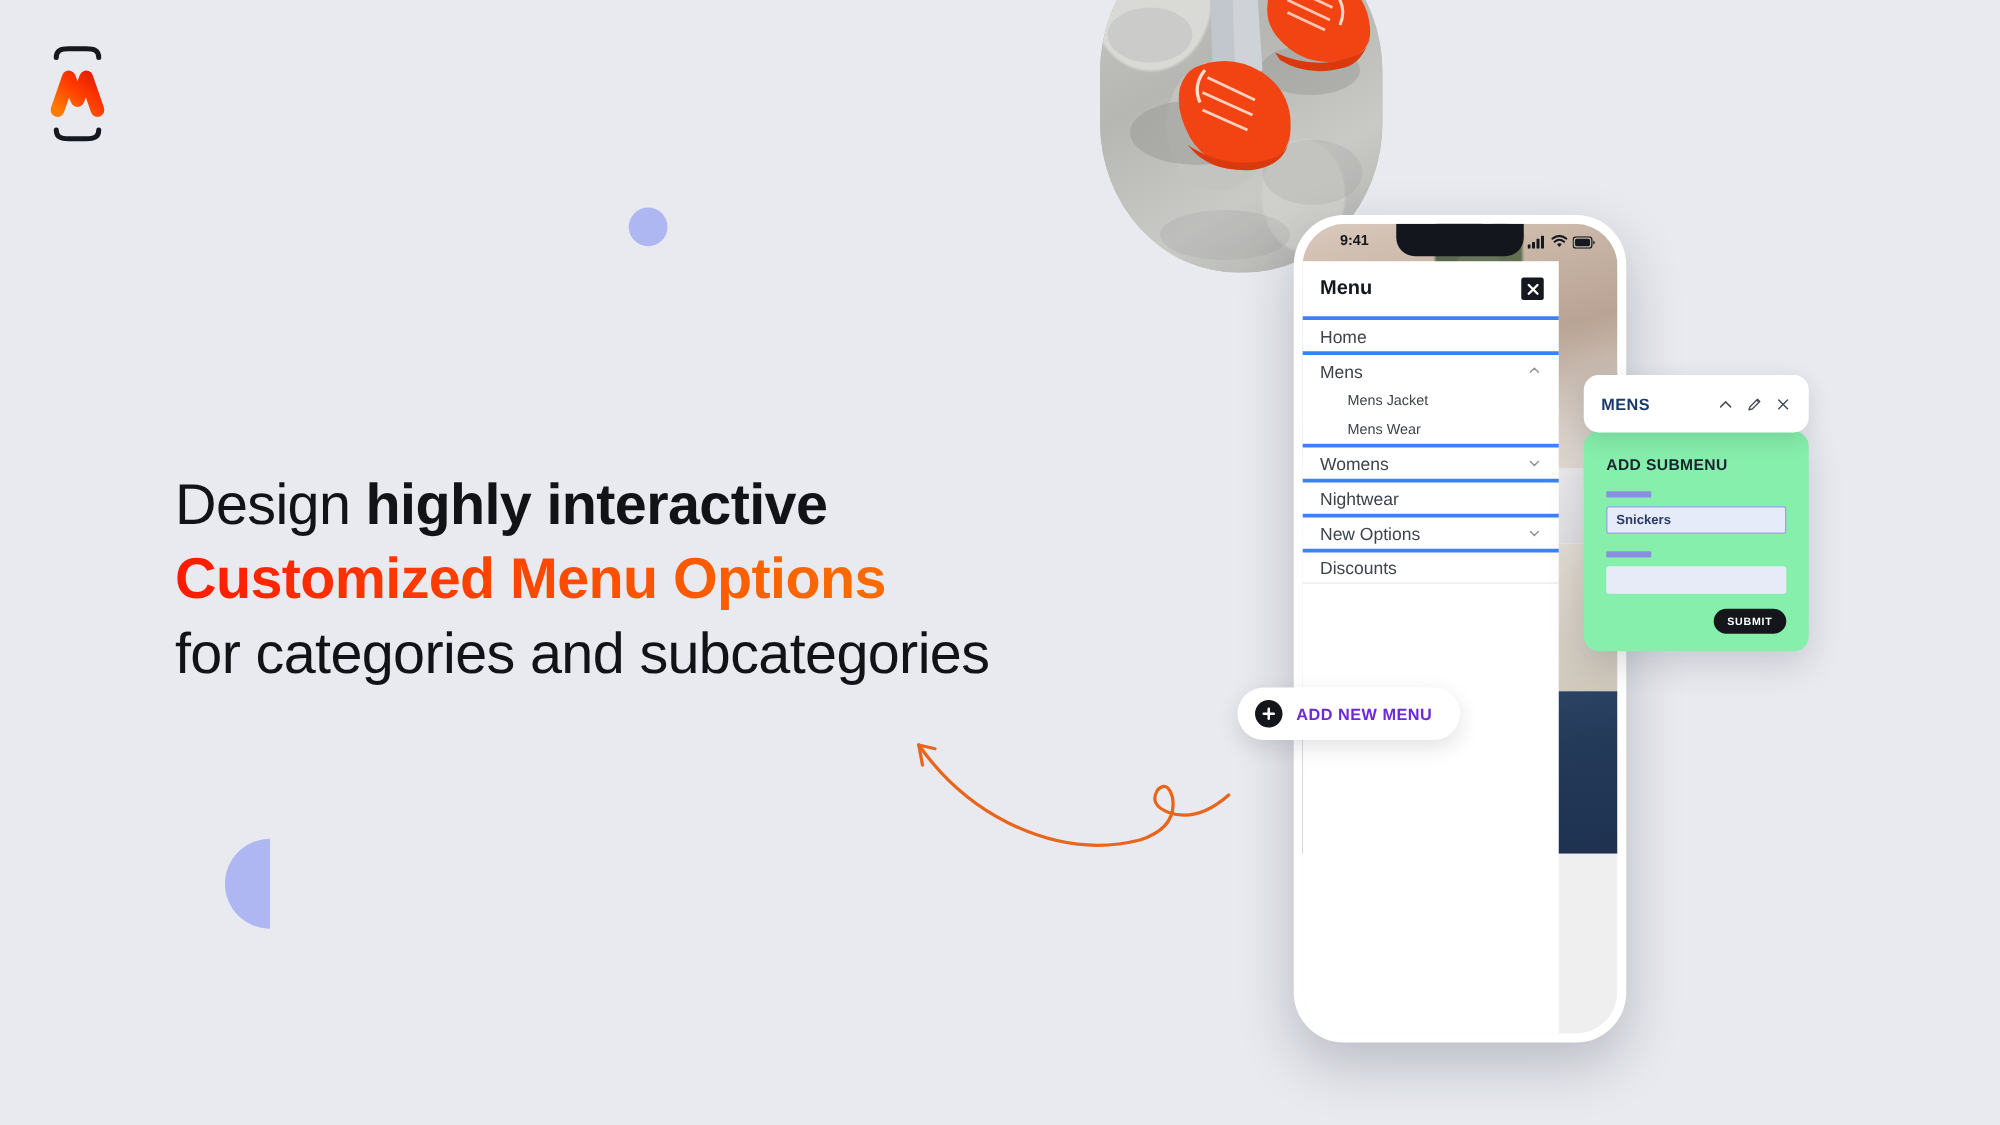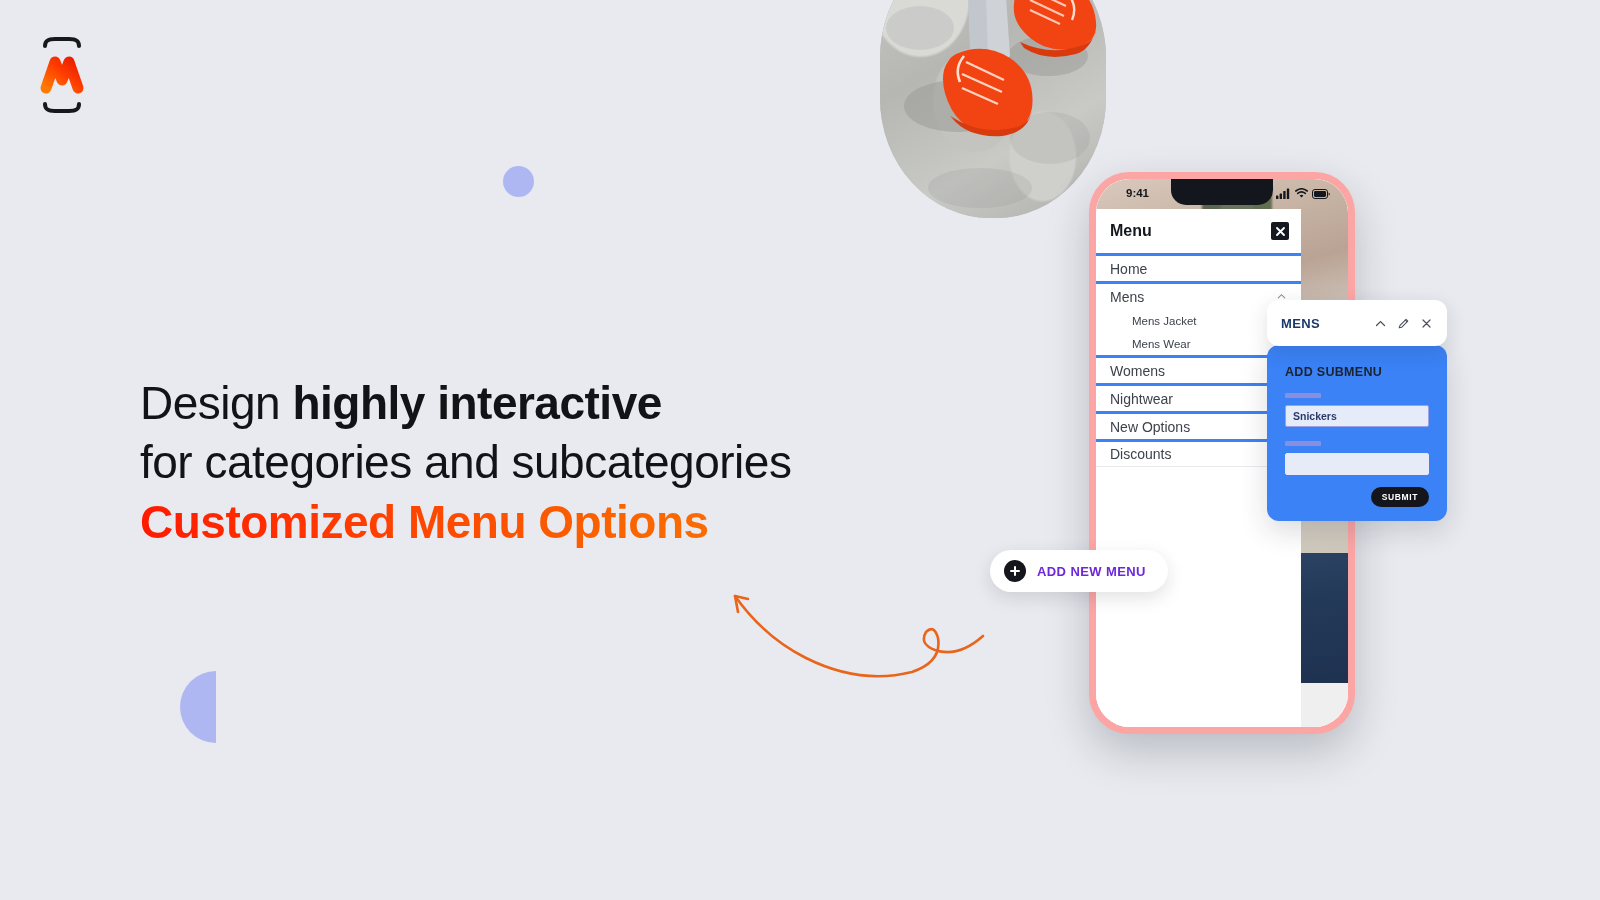--- a/index.html
+++ b/index.html
@@ -61,23 +61,23 @@
     background:
       radial-gradient(ellipse at 18% 22%, #d9d9d6 0 18%, transparent 19%),
       radial-gradient(ellipse at 72% 78%, #cfcfcb 0 14%, transparent 15%),
       radial-gradient(ellipse at 42% 58%, #c3c3bf 0 22%, transparent 23%),
       linear-gradient(150deg, #c9c9c5 0%, #b6b6b2 40%, #c9c9c6 70%, #aeaeab 100%);
   }
   #shoe-blob .grain { position: absolute; inset: 0; opacity: .5; }
 
   
   #phone {
-    position: absolute; left: 1089px; top: 172px;
-    width: 266px; height: 562px;
-    background: #fca5a5;
+    position: absolute; left: 1035px; top: 172px;
+    width: 266px; height: 662px;
+    background: #ffffff;
     border-radius: 40px;
     padding: 7px;
     box-shadow: 0 18px 44px rgba(24,28,40,.22);
   }
   #phone-screen {
     position: relative; width: 100%; height: 100%;
     background: #fff; border-radius: 34px; overflow: hidden;
   }
   
   #phone-bg { position: absolute; inset: 0; background: #fff; }
@@ -236,21 +236,21 @@
   }
   #mens-card .title {
     font-size: 13px; font-weight: 700; color: #1b3a6b; letter-spacing: .4px;
   }
   #mens-card .acts { display: flex; align-items: center; gap: 10px; color: #4a4f58; }
 
   
   #submenu-panel {
     position: absolute; left: 1267px; top: 345px;
     width: 180px; height: 176px;
-    background: #3b82f6; border-radius: 12px;
+    background: #86efac; border-radius: 12px;
     box-shadow: 0 10px 28px rgba(30,34,48,.16);
     padding: 20px 18px 14px 18px;
     z-index: 21;
   }
   #submenu-panel .ttl {
     font-size: 12.5px; font-weight: 600; color: #1c2330; letter-spacing: .3px;
   }
   .fld { margin-top: 14px; }
   .fld .bar { width: 36px; height: 5px; background: #8a8ee0; border-radius: 1px; }
   .fld .inp {
@@ -288,22 +288,22 @@
       <path d="M12 68 C12 74, 16 75, 22 75 L36 75 C42 75, 46 74, 46 68" fill="none" stroke="#15181e" stroke-width="4" stroke-linecap="round"></path>
       <path d="M13 52 L22 26 L29 44 L36 26 L45 52" fill="none" stroke="url(#mgrad)" stroke-width="11" stroke-linecap="round" stroke-linejoin="round"></path>
     </svg>
   </div>
 
   <div class="decor-circle"></div>
   <div class="decor-halfcircle"></div>
 
   <div id="headline">
     <span class="hl-line l1"><span>Design </span><b>highly interactive</b></span>
+    <span class="hl-line l2">Customized Menu Options</span>
     <span class="hl-line l3">for categories and subcategories</span>
-    <span class="hl-line l2">Customized Menu Options</span>
   </div>
 
   <div id="shoe-blob">
     <div class="concrete"></div>
     <svg class="grain" viewBox="0 0 226 280" preserveAspectRatio="none" aria-hidden="true">
       <g opacity="0.35" fill="#8e8e8a">
         <ellipse cx="40" cy="90" rx="34" ry="22"></ellipse>
         <ellipse cx="170" cy="200" rx="40" ry="26"></ellipse>
         <ellipse cx="100" cy="250" rx="52" ry="20"></ellipse>
       </g>

